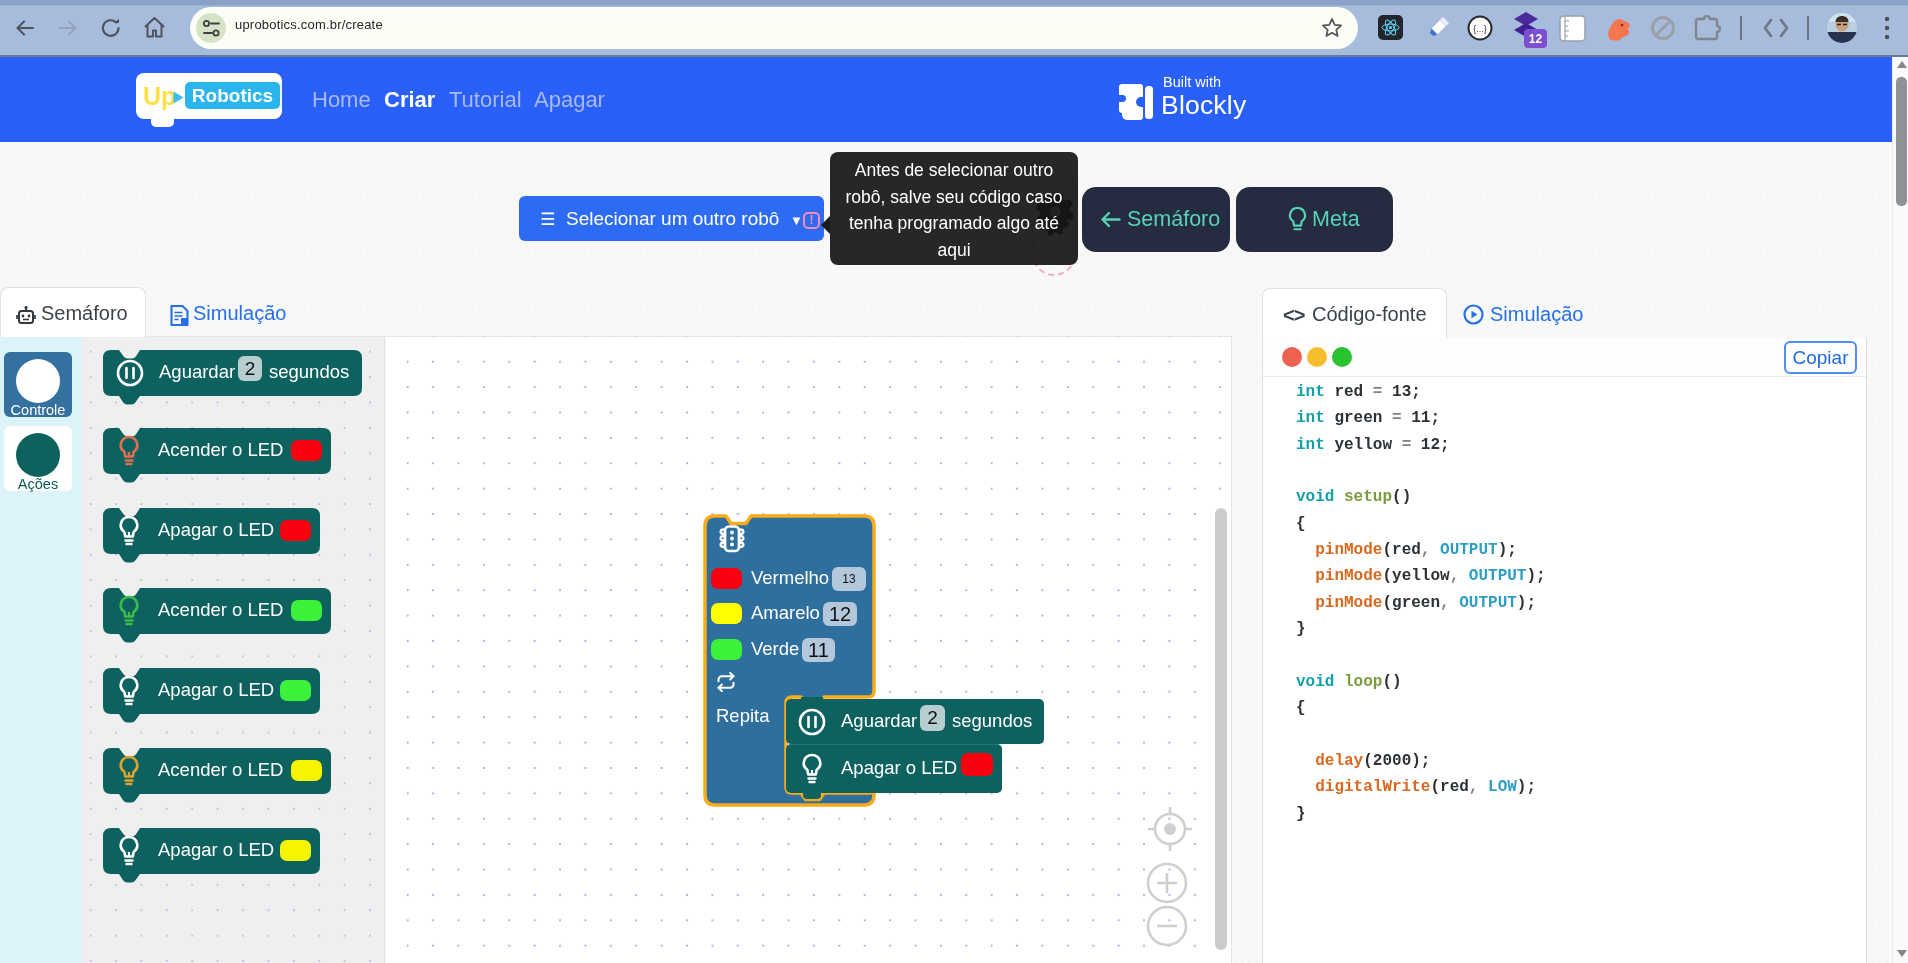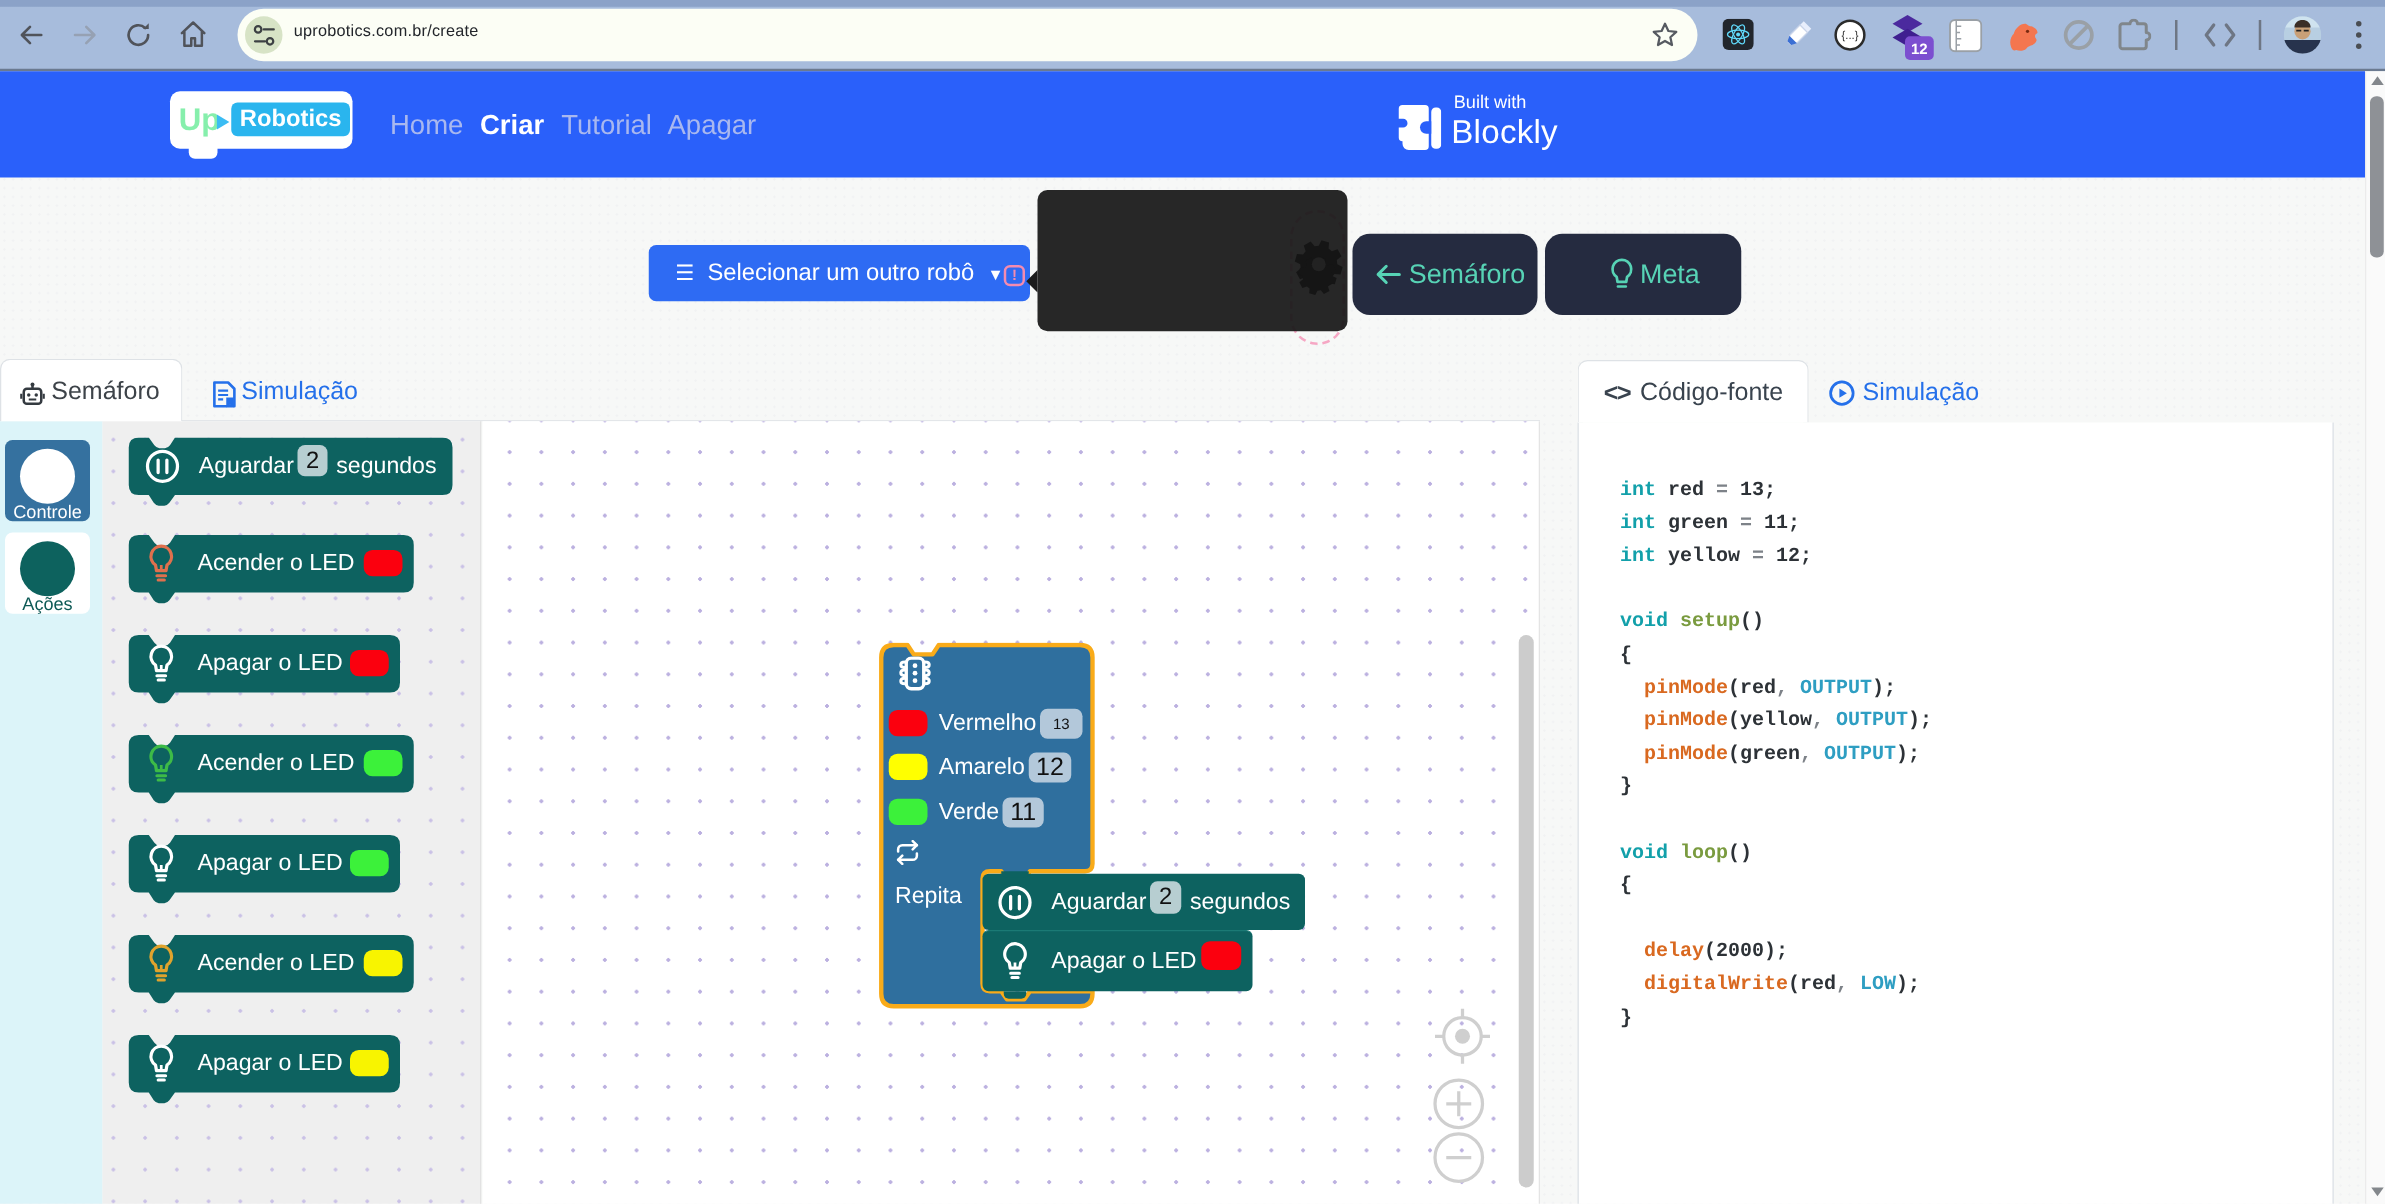--- a/index.html
+++ b/index.html
@@ -10,21 +10,21 @@
 #chrome { position:absolute; top:0; left:0; width:1908px; height:57px;
   background:linear-gradient(#8ba2c8 0px,#8ba2c8 5px,#a7bcdc 6px,#a7bcdc 100%); }
 #chrome .bline { position:absolute; left:0; top:55px; width:1908px; height:2px; background:#6b7a90; }
 #urlpill { position:absolute; left:190px; top:7px; width:1168px; height:42px; background:#fcfef5; border-radius:21px; }
 #urlchip { position:absolute; left:196px; top:13px; width:30px; height:30px; border-radius:50%; background:#d7e3c6; }
 #urltext { position:absolute; left:235px; top:17px; font-size:13px; color:#23262b; letter-spacing:0.2px; }
 
 #nav { position:absolute; top:57px; left:0; width:1892px; height:85px; background:#2a60fa; }
 #logo-white { position:absolute; left:136px; top:16px; width:146px; height:46px; background:#fff; border-radius:8px; }
 #logo-tab { position:absolute; left:151px; top:61px; width:23px; height:9px; background:#fff; border-radius:0 0 5px 5px; }
-#logo-up { position:absolute; left:143px; top:25px; font-size:25px; font-weight:bold; color:#86efac; }
+#logo-up { position:absolute; left:143px; top:25px; font-size:25px; font-weight:bold; color:#fde047; }
 #logo-robotics { position:absolute; left:185px; top:25px; width:95px; height:27px; background:#2ab5ee; border-radius:5px; color:#fff; font-weight:bold; font-size:19px; text-align:center; line-height:27px; }
 .navitem { position:absolute; top:30px; font-size:22px; color:#a9b8ef; }
 
 .ctooltip { position:absolute; left:830px; top:152px; width:248px; height:113px; background:rgba(25,25,25,0.94); border-radius:8px; color:#fff; line-height:26.5px; text-align:center; padding-top:5px; z-index:30; font-size:17.5px; }
 .ctooltip .arrow { position:absolute; left:-9px; top:64px; width:0; height:0; border-top:9px solid transparent; border-bottom:9px solid transparent; border-right:9px solid #1c1c1c; }
 #selbtn { position:absolute; left:481px; top:196px; width:305px; height:45px; background:#2e6bf3; border-radius:6px; color:#fff; font-size:19px; line-height:45px; text-align:center;margin-left:38px; }
 .darkbtn { position:absolute; top:187px; height:65px; background:#252b40; border-radius:14px; color:#57d3b5; font-size:24px; text-align:center; line-height:65px; }
 
 .tabact { position:absolute; background:#fff; border:1px solid #dee2e6; border-bottom:none; border-radius:8px 8px 0 0; z-index:5; }
 
@@ -169,20 +169,21 @@
 <div class="abs" style="left:1163px;top:17px;color:#fff;font-size:14.5px">Built with</div>
 <div class="abs" style="left:1161px;top:33px;color:#fff;font-size:26.5px;letter-spacing:0.2px">Blockly</div>
 </div>
 
 <div id="selbtn"><span style="font-size:17px">☰</span>&nbsp; Selecionar um outro robô &nbsp;<span style="font-size:13px">▼</span></div>
 <div class="abs" style="left:803px;top:212px;width:17px;height:17px;border:2px solid #f48bb0;border-radius:5px;color:#f48bb0;font-size:12px;text-align:center;line-height:13px;font-weight:bold">!</div>
 <div class="abs" style="left:1032px;top:168px;width:44px;height:108px;border:2px dashed #f6a7c4;border-radius:22px;z-index:28"></div>
 <div class="ctooltip">
       <div class="arrow"></div>
     </div>
+<div class="ctooltip" style="background:none;z-index:32">Antes de selecionar outro<br>robô, salve seu código caso<br>tenha programado algo até<br>aqui</div>
 <svg class="abs" style="left:1035px;top:191px;z-index:31;opacity:0.6" width="40" height="46" viewBox="0 0 108 122">
       <g fill="#0a0a0a">
         <path d="M94.0,54.0 L105.7,59.9 L101.0,76.3 L87.9,75.2 L82.3,82.3 L86.4,94.7 L71.4,103.0 L63.0,93.0 L54.0,94.0 L48.1,105.7 L31.7,101.0 L32.8,87.9 L25.7,82.3 L13.3,86.4 L5.0,71.4 L15.0,63.0 L14.0,54.0 L2.3,48.1 L7.0,31.7 L20.1,32.8 L25.7,25.7 L21.6,13.3 L36.6,5.0 L45.0,15.0 L54.0,14.0 L59.9,2.3 L76.3,7.0 L75.2,20.1 L82.3,25.7 L94.7,21.6 L103.0,36.6 L93.0,45.0 Z"></path>
         <path d="M94.0,54.0 L105.7,59.9 L101.0,76.3 L87.9,75.2 L82.3,82.3 L86.4,94.7 L71.4,103.0 L63.0,93.0 L54.0,94.0 L48.1,105.7 L31.7,101.0 L32.8,87.9 L25.7,82.3 L13.3,86.4 L5.0,71.4 L15.0,63.0 L14.0,54.0 L2.3,48.1 L7.0,31.7 L20.1,32.8 L25.7,25.7 L21.6,13.3 L36.6,5.0 L45.0,15.0 L54.0,14.0 L59.9,2.3 L76.3,7.0 L75.2,20.1 L82.3,25.7 L94.7,21.6 L103.0,36.6 L93.0,45.0 Z" transform="translate(8,36) scale(0.8)"></path>
       </g>
       <circle cx="54" cy="54" r="15" fill="#1f1f1f"></circle>
     </svg>
 <div class="darkbtn" style="left:1082px;width:148px"></div>
 <svg class="abs" style="left:1100px;top:211px;z-index:3" width="21" height="17" viewBox="0 0 21 17">
       <path d="M19.5 8.5H2.5M9 2l-6.5 6.5L9 15" stroke="#57d3b5" stroke-width="2.4" fill="none" stroke-linecap="round" stroke-linejoin="round"></path>
@@ -361,20 +362,26 @@
       <circle cx="21" cy="21" r="19" fill="none" stroke="#cfcfcf" stroke-width="2.6"></circle>
       <path d="M11 21h20M21 11v20" stroke="#cfcfcf" stroke-width="2.6"></path>
     </svg>
 <svg class="abs" style="left:1146px;top:905px" width="42" height="42" viewBox="0 0 42 42">
       <circle cx="21" cy="21" r="19" fill="none" stroke="#cfcfcf" stroke-width="2.6"></circle>
       <path d="M11 21h20" stroke="#cfcfcf" stroke-width="2.6"></path>
     </svg>
 <div class="abs" style="left:1215px;top:508px;width:12px;height:442px;background:#ccc;border-radius:6px"></div>
 
 <div id="codecard">
+<div id="codehead">
+<div class="macdot" style="left:19px;background:#ed6152"></div>
+<div class="macdot" style="left:44px;background:#f7bd2e"></div>
+<div class="macdot" style="left:69px;background:#28c32e"></div>
+<div id="copybtn">Copiar</div>
+</div>
 <div id="code"><span class="kw">int</span> red <span class="op">=</span> 13;
 <span class="kw">int</span> green <span class="op">=</span> 11;
 <span class="kw">int</span> yellow <span class="op">=</span> 12;
 
 <span class="kw">void</span> <span class="fn">setup</span>()
 {
   <span class="bi">pinMode</span>(red<span class="op">,</span> <span class="ct">OUTPUT</span>);
   <span class="bi">pinMode</span>(yellow<span class="op">,</span> <span class="ct">OUTPUT</span>);
   <span class="bi">pinMode</span>(green<span class="op">,</span> <span class="ct">OUTPUT</span>);
 }

